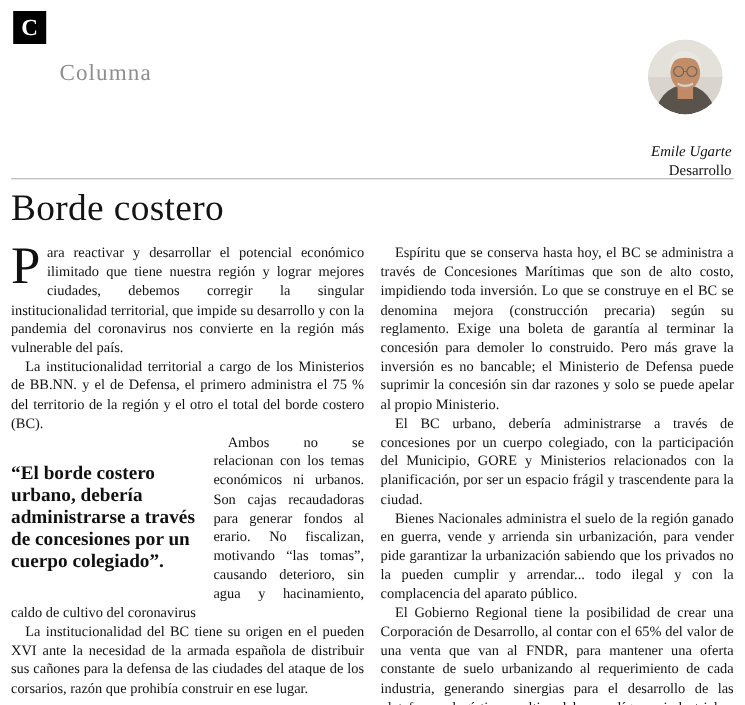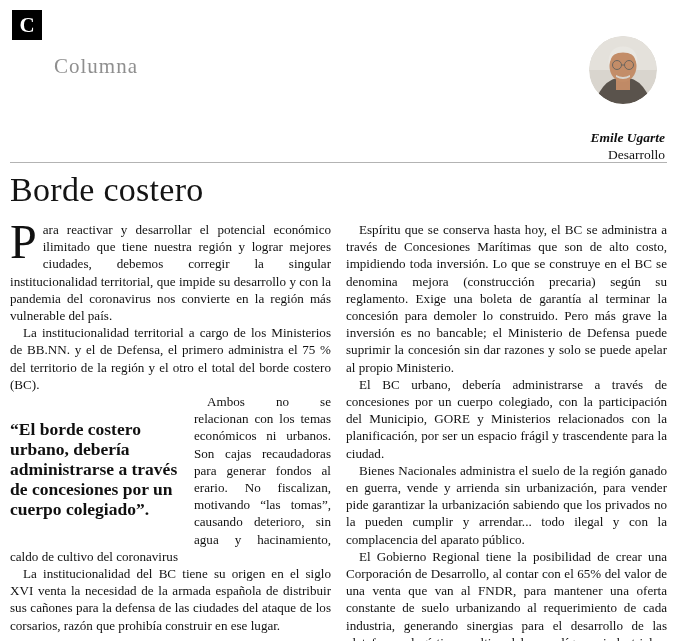--- a/index.html
+++ b/index.html
@@ -54,21 +54,21 @@
     text-align: right;
   }
   .avatar {
     display: block;
     width: 68px;
     height: 68px;
     margin: 0 8px 26px auto;
     border-radius: 50%;
   }
   .author-name {
-    font-weight: bold;
+    font-weight: normal;
     font-style: italic;
     font-size: 13.5px;
     line-height: 16px;
   }
   .author-title {
     font-size: 13.5px;
     line-height: 16px;
     margin-top: 1px;
   }
   hr.rule {
@@ -163,21 +163,21 @@
 
   <div class="cols">
 
     <div class="col">
       <p><span class="dropcap">P</span><span>ara reactivar y desarrollar el potencial económico ilimitado que tiene nuestra región y lograr mejores ciudades, debemos corregir la singular institucionalidad territorial, que impide su desarrollo y con la pandemia del coronavirus nos convierte en la región más vulnerable del país.</span></p>
       <p class="indent">La institucionalidad territorial a cargo de los Ministerios de BB.NN. y el de Defensa, el primero administra el 75 % del territorio de la región y el otro el total del borde costero (BC).</p>
       <div class="pullquote-wrap">
         <div class="pullquote">“El borde costero urbano, debería administrarse a través de concesiones por un cuerpo colegiado”.</div>
       </div>
       <p class="indent">Ambos no se relacionan con los temas económicos ni urbanos. Son cajas recaudadoras para generar fondos al erario. No fiscalizan, motivando “las tomas”, causando deterioro, sin agua y hacinamiento, caldo de cultivo del coronavirus</p>
-      <p class="indent">La institucionalidad del BC tiene su origen en el siglo XVI venta la necesidad de la armada española de distribuir sus cañones para la defensa de las ciudades del ataque de los corsarios, razón que prohibía construir en ese lugar.</p>
+      <p class="indent">La institucionalidad del BC tiene su origen en el pueden XVI ante la necesidad de la armada española de distribuir sus cañones para la defensa de las ciudades del ataque de los corsarios, razón que prohibía construir en ese lugar.</p>
     </div>
 
     <div class="col">
       <p class="indent">Espíritu que se conserva hasta hoy, el BC se administra a través de Concesiones Marítimas que son de alto costo, impidiendo toda inversión.  Lo que se construye en el BC se denomina mejora (construcción precaria) según su reglamento.  Exige una boleta de garantía al terminar la concesión para demoler lo construido. Pero más grave la inversión es no bancable; el Ministerio de Defensa puede suprimir la concesión sin dar razones y solo se puede apelar al propio Ministerio.</p>
       <p class="indent">El BC urbano, debería administrarse a través de concesiones por un cuerpo colegiado, con la participación del Municipio, GORE y Ministerios relacionados con la planificación, por ser un espacio frágil y trascendente para la ciudad.</p>
       <p class="indent">Bienes Nacionales administra el suelo de la región ganado en guerra, vende y arrienda sin urbanización, para vender pide garantizar la urbanización sabiendo que los privados no la pueden cumplir y arrendar... todo ilegal y con la complacencia del aparato público.</p>
       <p class="indent">El Gobierno Regional tiene la posibilidad de crear una Corporación de Desarrollo, al contar con el 65% del valor de una venta que van al FNDR, para mantener una oferta constante de suelo urbanizando al requerimiento de cada industria, generando sinergias para el desarrollo de las plataformas logísticas multimodales y polígonos industriales.</p>
     </div>
 
   </div>

